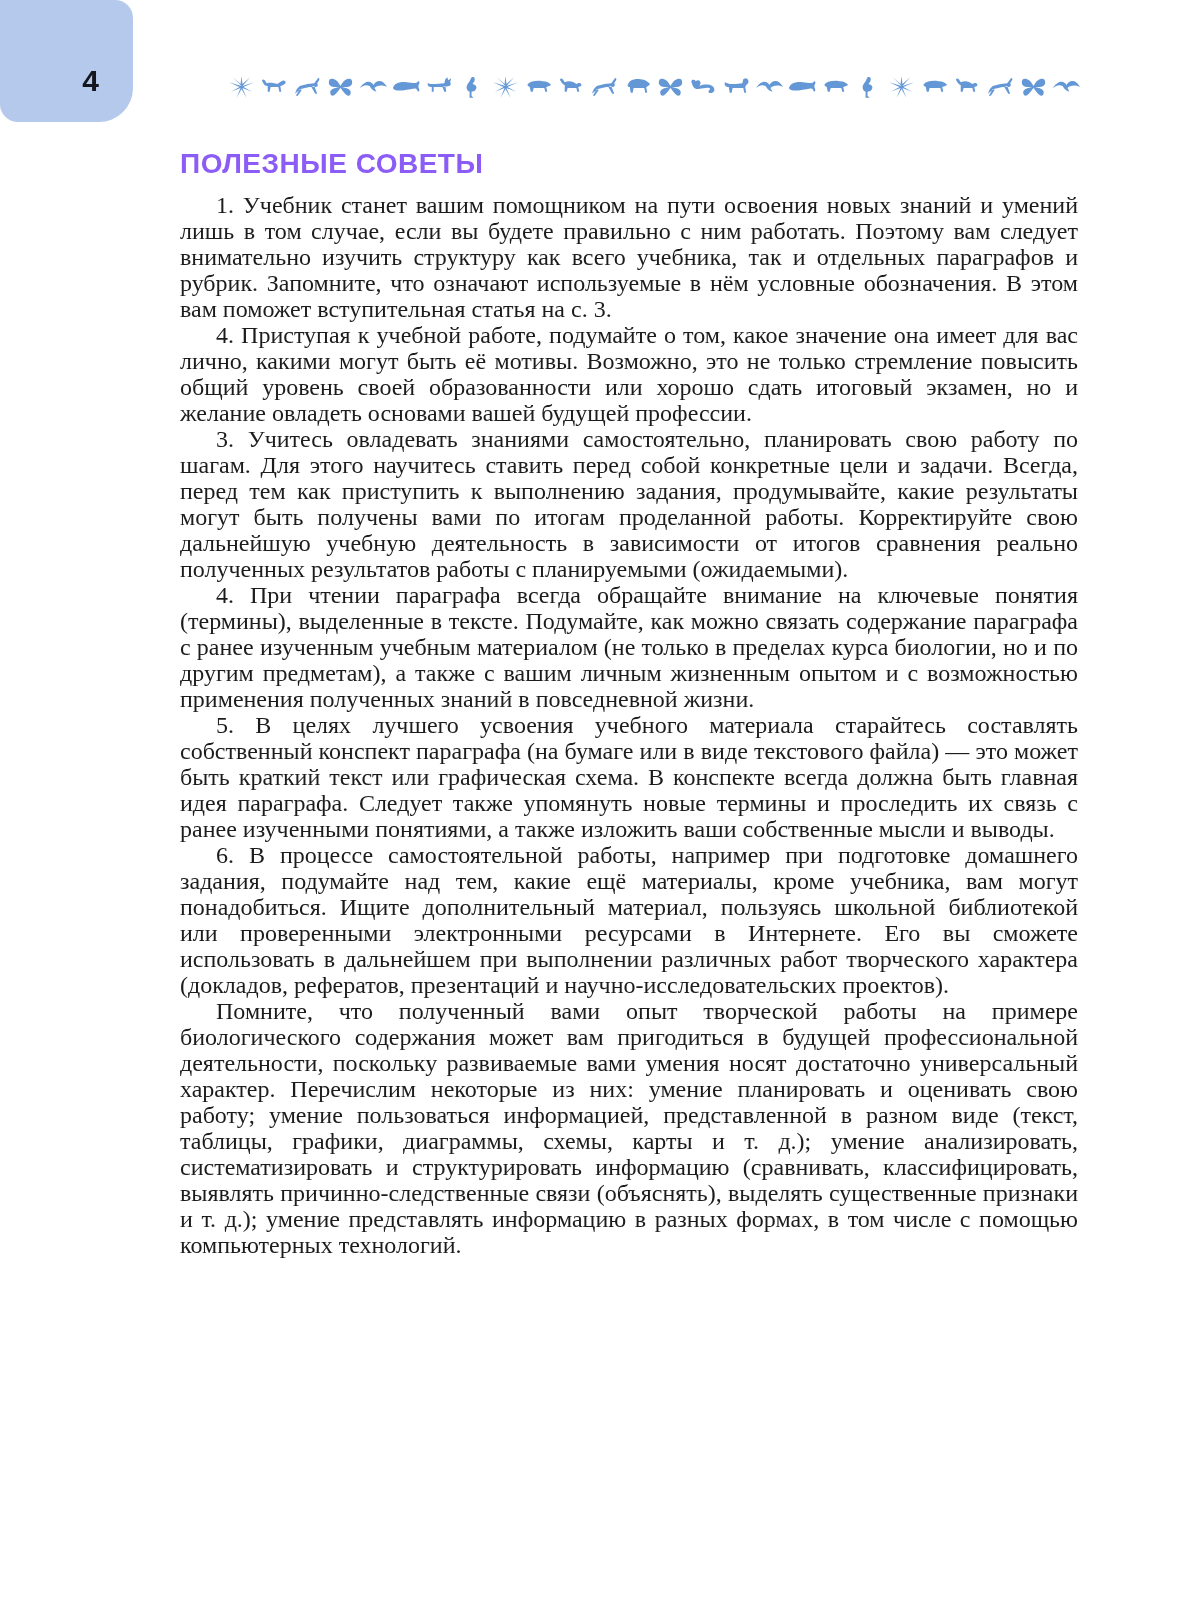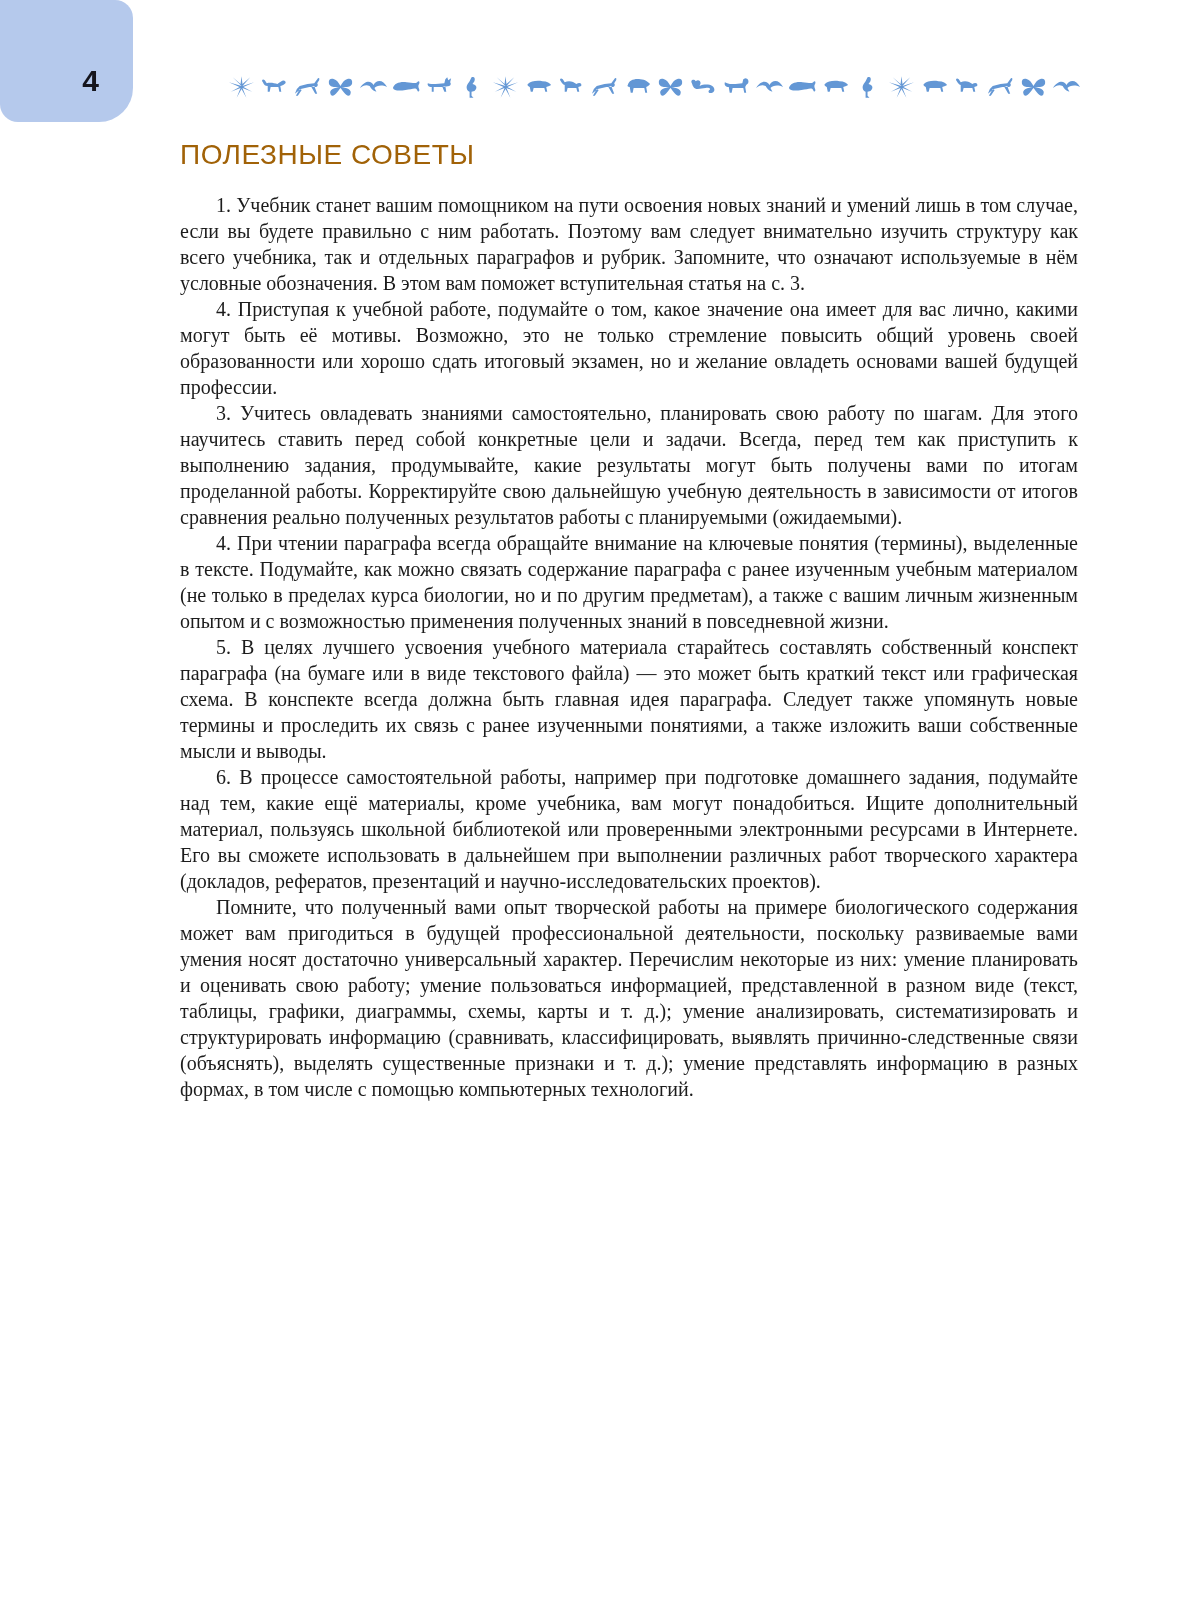--- a/index.html
+++ b/index.html
@@ -31,35 +31,35 @@
     top: 66px; left: 226px;
     width: 856px; height: 42px;
     display: flex;
     align-items: center;
     justify-content: space-between;
   }
   .animal { display: inline-flex; align-items: center; }
   .animal svg { display: block; }
   .heading {
     position: absolute;
-    top: 139px; left: 180px;
+    top: 148px; left: 180px;
     font-family: "Liberation Sans", sans-serif;
-    font-weight: normal;
+    font-weight: bold;
     font-size: 28px;
     letter-spacing: 0.5px;
-    color: #a16207;
+    color: #8b5cf6;
   }
   .text-column {
     position: absolute;
     top: 192px; left: 180px;
     width: 898px;
     color: #1c1c1c;
   }
   .para {
-    font-size: 20px;
+    font-size: 24px;
     line-height: 26px;
     text-align: justify;
     text-indent: 36px;
     hyphens: auto;
     -webkit-hyphens: auto;
   }
 </style>
 </head>
 <body>
 

